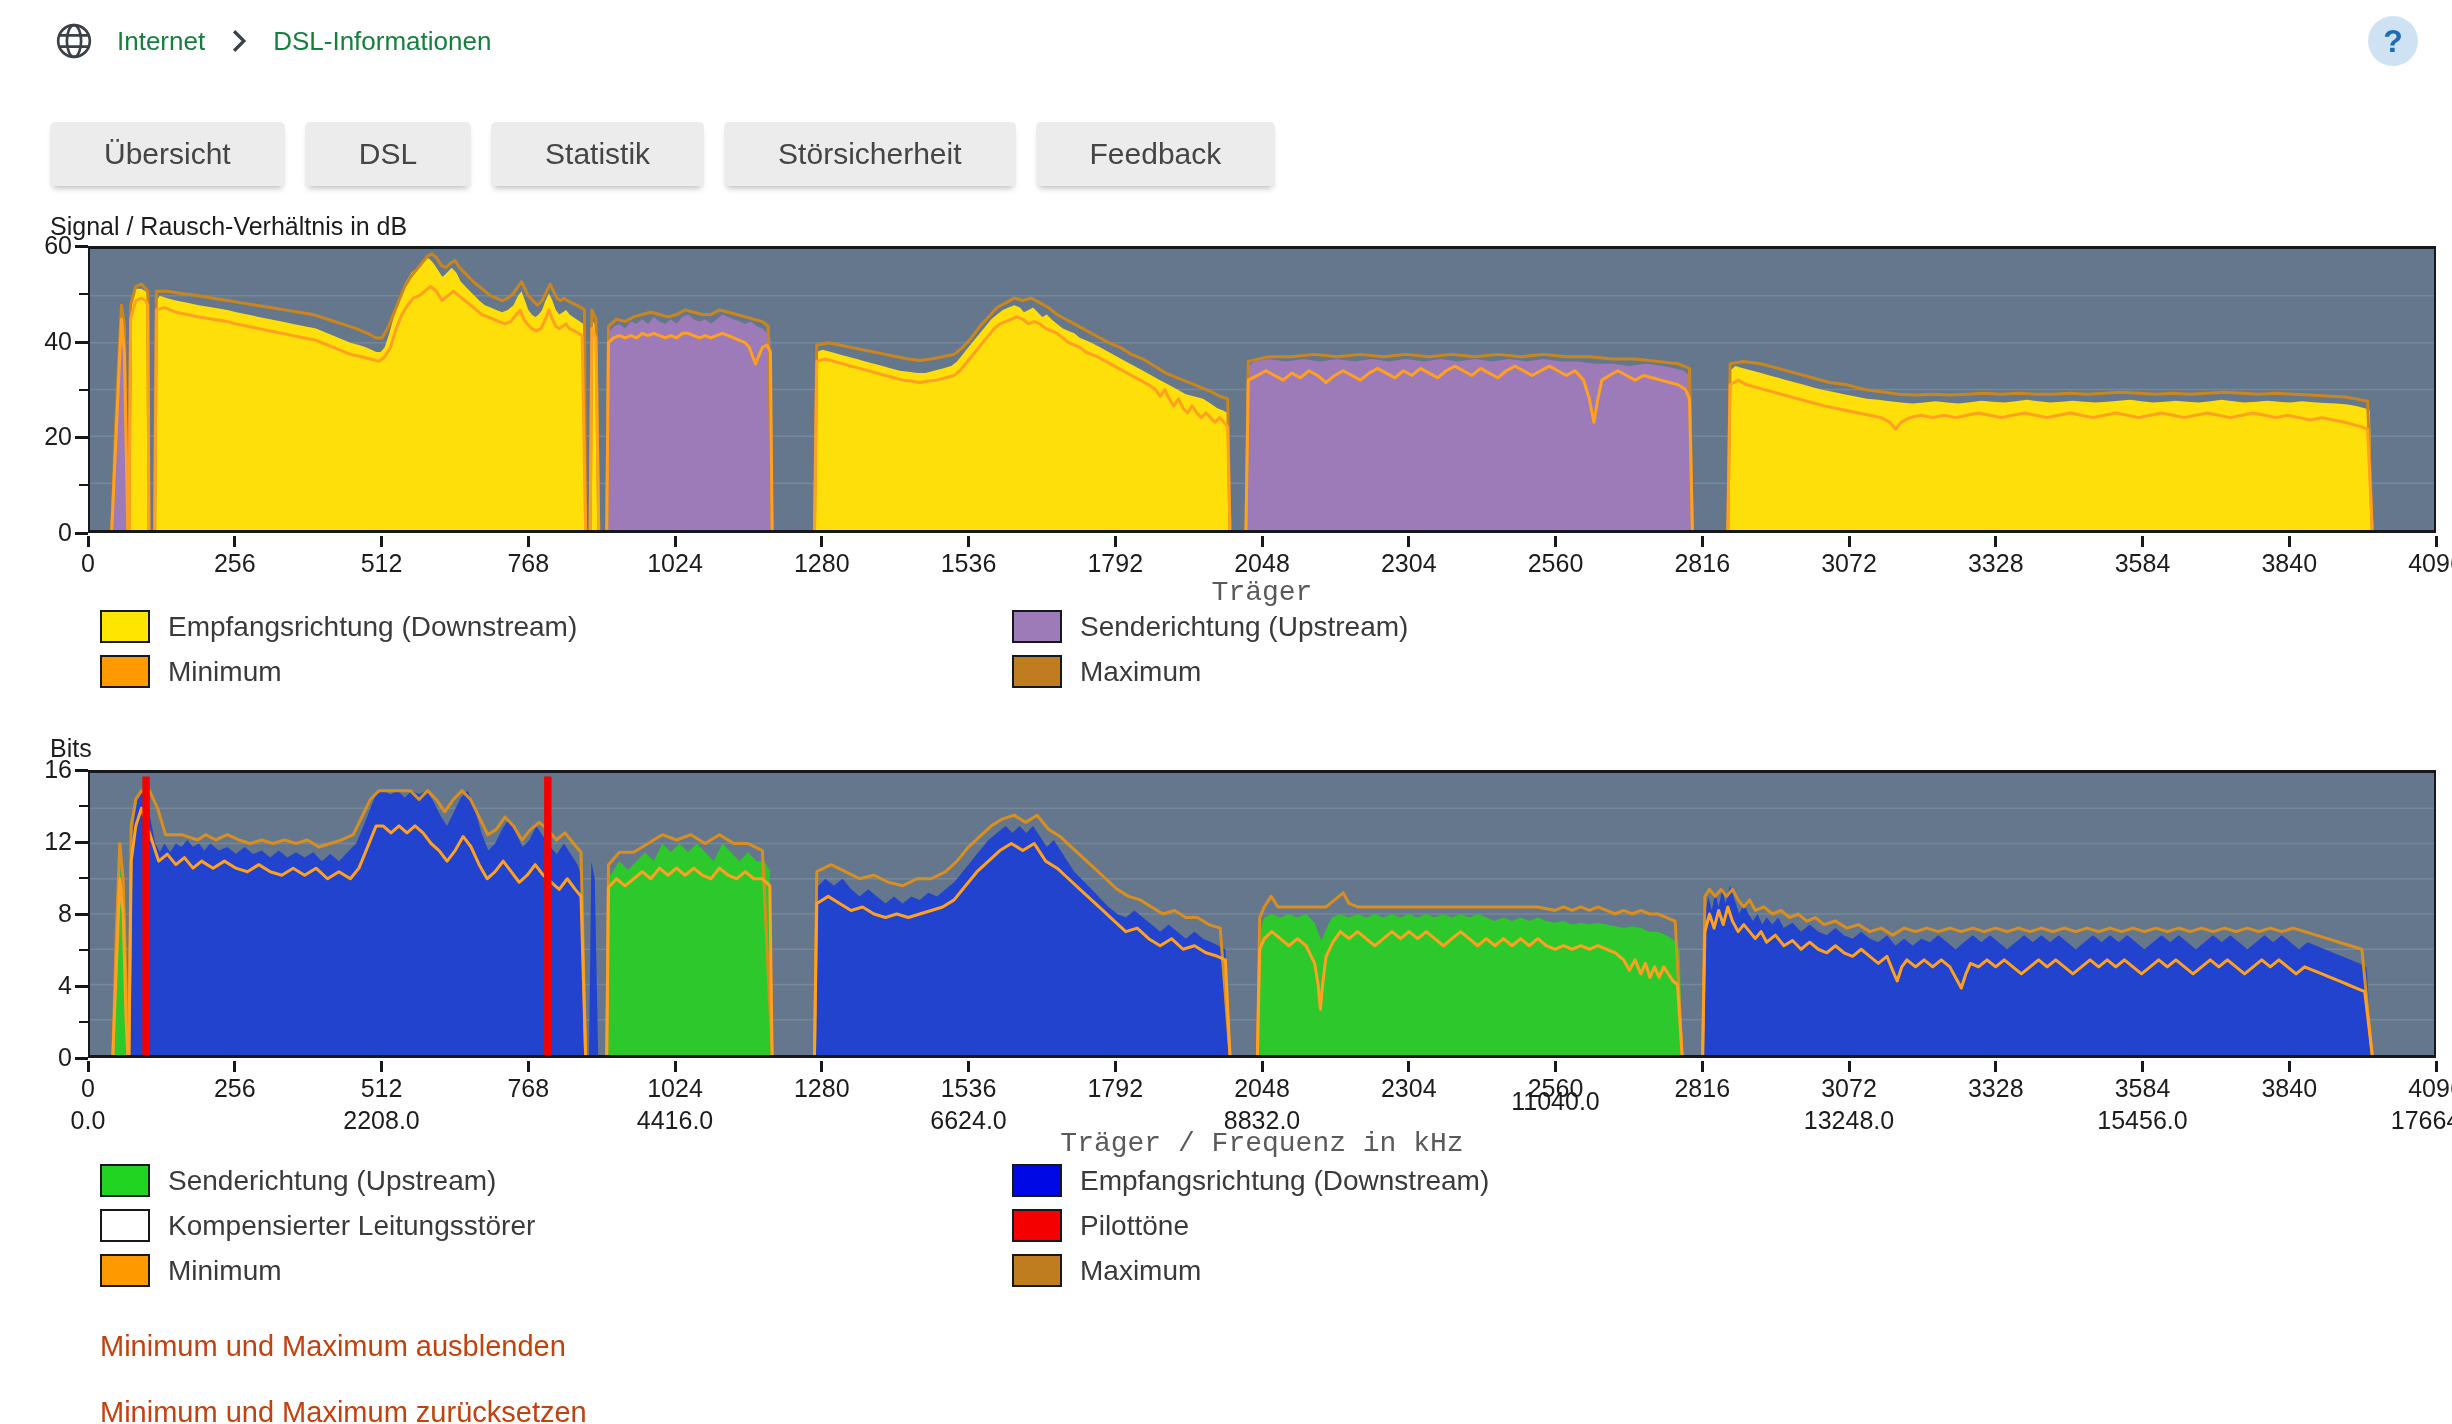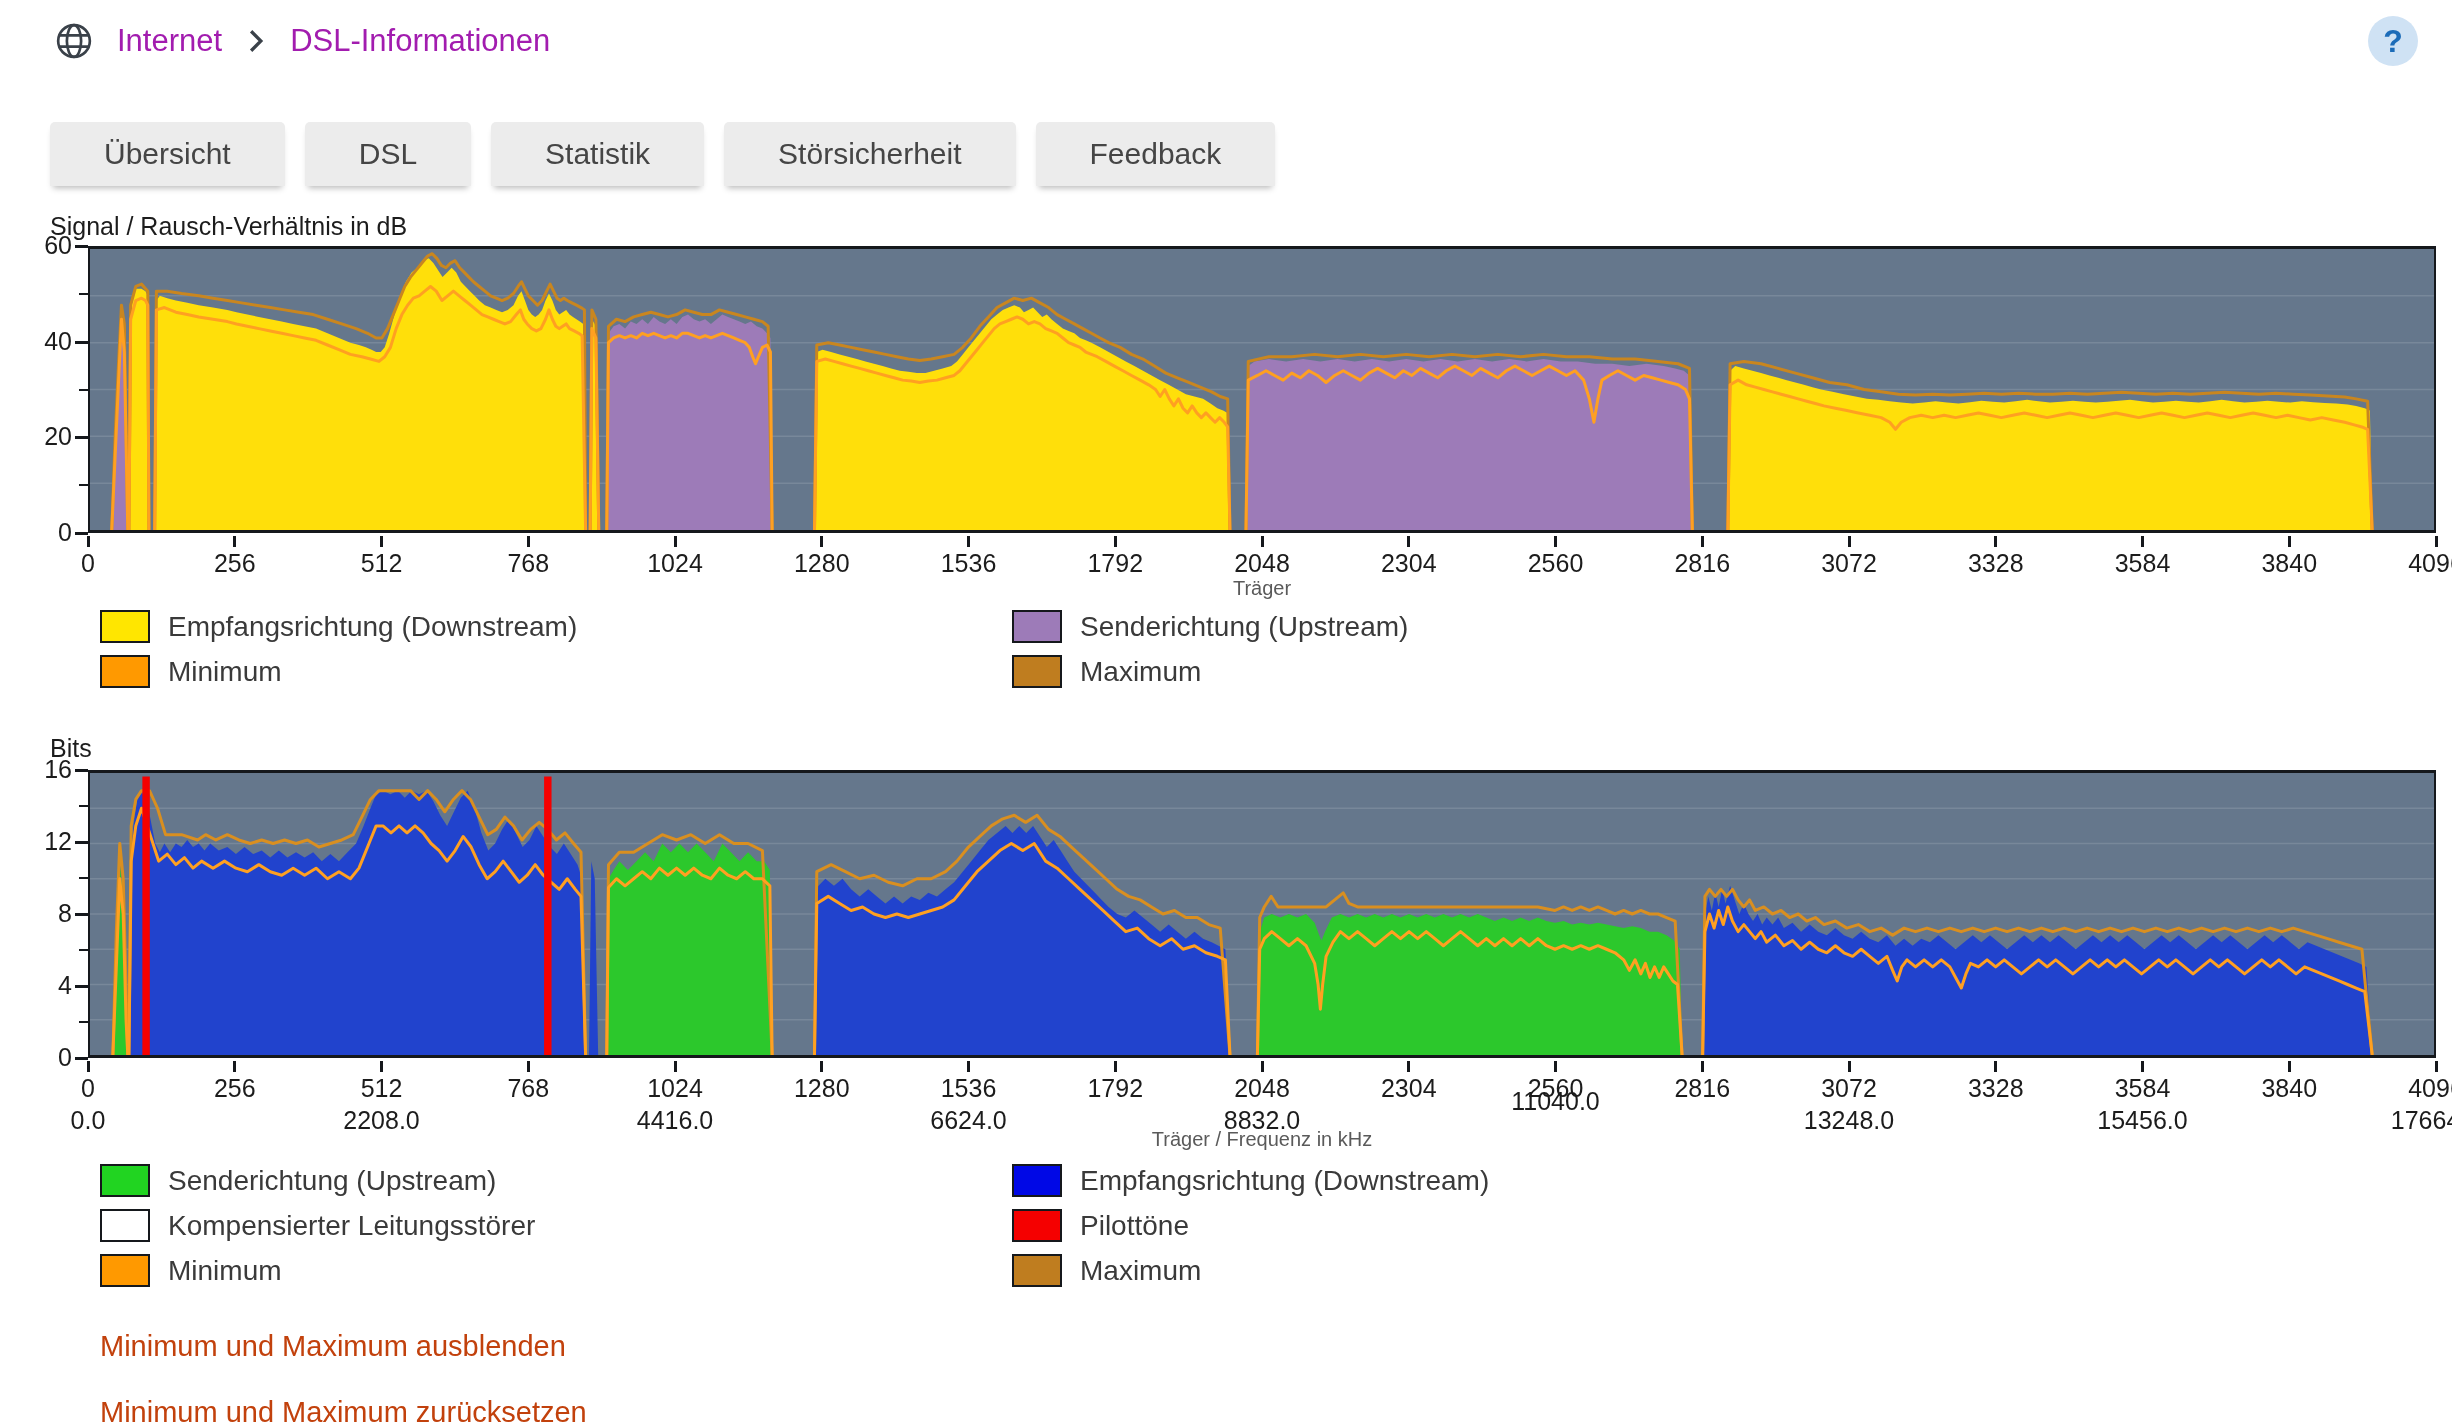--- a/index.html
+++ b/index.html
@@ -2,21 +2,21 @@
 <html><head>
 <meta charset="utf-8">
 <style>
   * { margin:0; padding:0; box-sizing:border-box; }
   html,body { background:#fff; }
   body { font-family:"Liberation Sans","DejaVu Sans",sans-serif; color:#333; }
   #screen { position:relative; width:2452px; height:1424px; background:#fff; overflow:hidden; }
 
   
   #breadcrumb { position:absolute; left:55px; top:22px; display:flex; align-items:center; gap:24px; }
-  #breadcrumb .crumb { font-size:31px; color:#a21caf; }
+  #breadcrumb .crumb { font-size:26px; color:#15803d; }
   #breadcrumb svg { display:block; }
 
   
   #help-btn { position:absolute; right:34px; top:16px; width:50px; height:50px; border-radius:50%;
     background:#cfe2f4; color:#1c6cb8; font-size:32px; font-weight:bold; border:none;
     display:flex; align-items:center; justify-content:center; cursor:pointer; }
 
   
   #tabs { position:absolute; left:50px; top:112px; display:flex; align-items:flex-end; height:74px; }
   .tab { height:64px; margin-right:20px; padding:0 54px; background:#ececec; color:#454545;
@@ -32,21 +32,21 @@
   .chart-title { position:absolute; left:50px; top:0; font-size:25px; font-weight:normal; color:#1c1c1c; }
   .plot { position:absolute; left:88px; width:2348px; border:3px solid #15181c;
     border-left-width:2px; border-right-width:2px; }
   #chart-0 .plot { top:34px; height:287px; }
   #chart-1 .plot { top:36px; height:288px; }
   .plot svg { position:absolute; left:0; top:0; width:100%; height:100%; display:block; }
   .ytick-label { position:absolute; width:50px; text-align:right; font-size:25px; color:#1c1c1c; }
   .tick-mark { position:absolute; background:#15181c; }
   .xtick-label { position:absolute; width:110px; text-align:center; font-size:25px; color:#1c1c1c; }
   .freq-label { position:absolute; width:150px; text-align:center; font-size:25px; color:#1c1c1c; }
-  .xaxis-title { position:absolute; left:88px; width:2348px; text-align:center; font-size:20px; color:#5a5a5a; }
+  .xaxis-title { position:absolute; left:88px; width:2348px; text-align:center; font-size:28px; color:#5a5a5a;font-family:Liberation Mono, monospace; }
 
   
   .legend { position:absolute; left:0; width:2452px; }
   .legend-col { position:absolute; top:0; }
   .legend-col.c0 { left:100px; }
   .legend-col.c1 { left:1012px; }
   .legend-item { display:flex; align-items:center; height:45px; }
   .legend-swatch { width:50px; height:33px; border:2px solid #15181c; margin-right:18px; flex:none; }
   .legend-label { font-size:28px; color:#3a3a3a; white-space:nowrap; }
 

